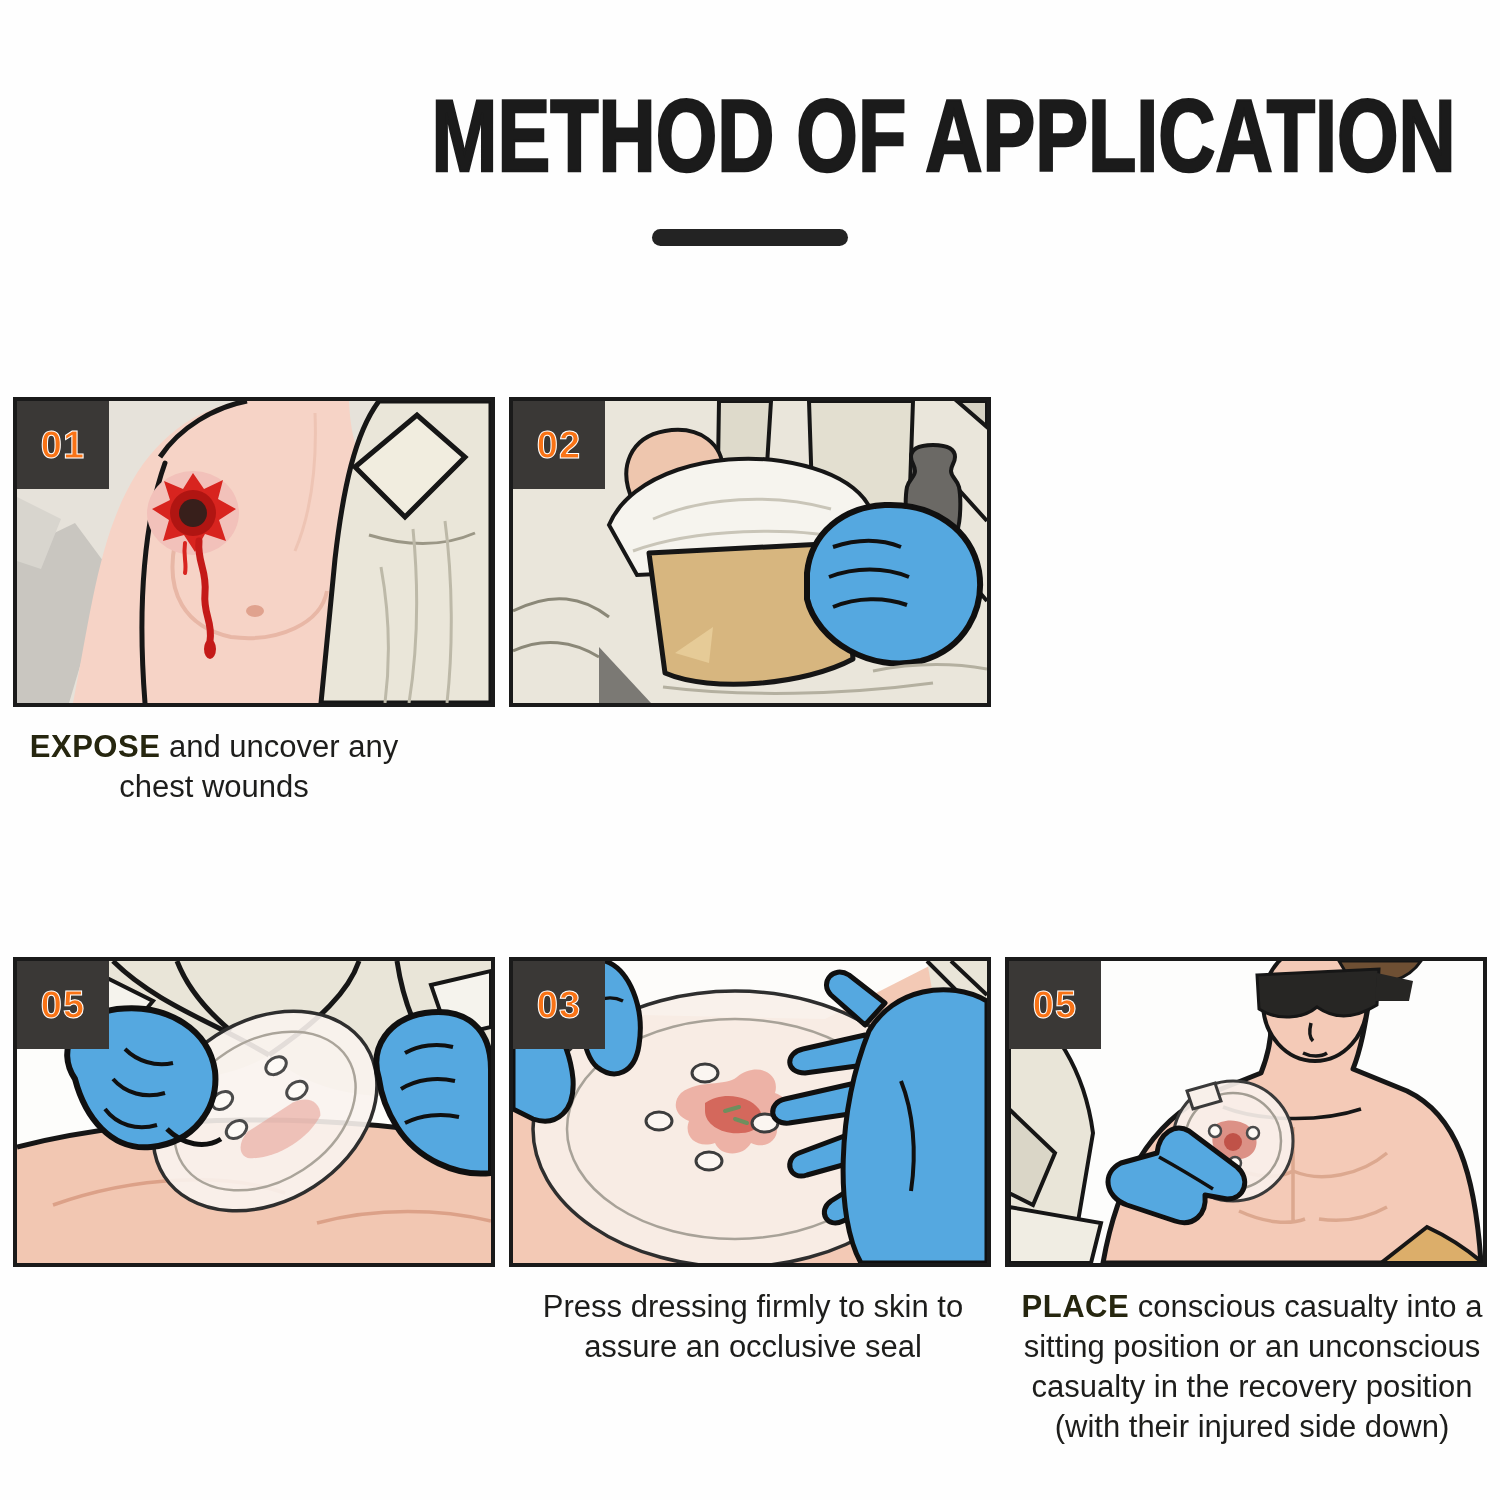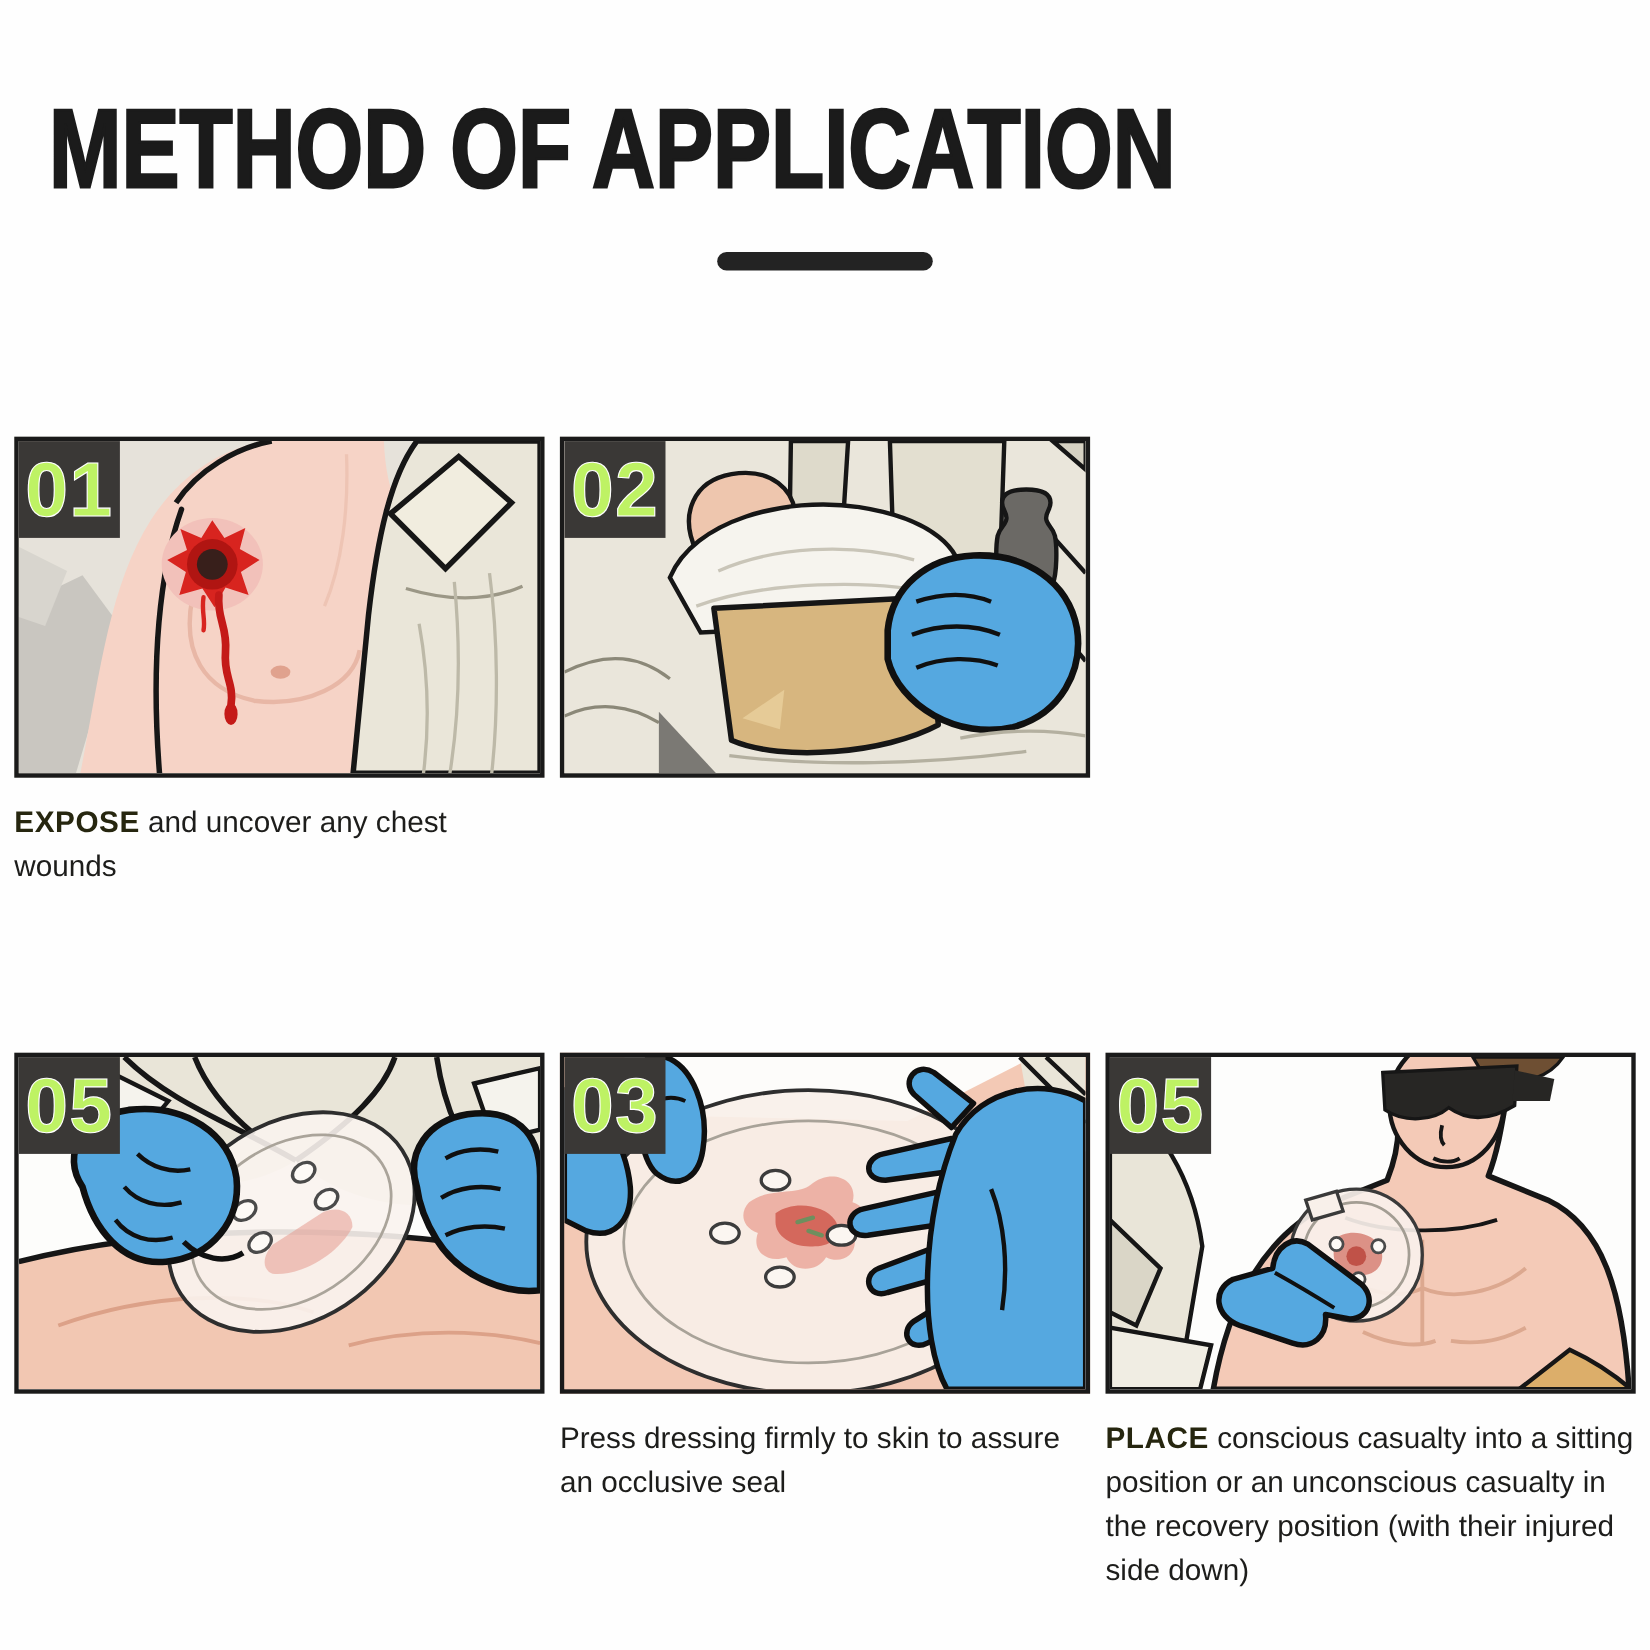--- a/index.html
+++ b/index.html
@@ -1,43 +1,43 @@
 <!DOCTYPE html>
 <html><head>
 <meta charset="utf-8">
 <style>
   html,body{margin:0;padding:0;}
   body{
     width:1500px;height:1500px;background:#ffffff;
     font-family:"Liberation Sans", sans-serif;color:#1d1d1b;
   }
   .page{position:relative;width:1500px;height:1500px;overflow:hidden;background:#fefefe;}
-  .title-wrap{padding-top:78px;text-align:left;}
+  .title-wrap{padding-top:78px;text-align:right;}
   .title{
     display:inline-block;font-size:86px;font-weight:700;color:#1b1b1b;
     letter-spacing:0px;-webkit-text-stroke:2.2px #1b1b1b;
     transform:scale(0.92,1.18);transform-origin:center top;white-space:nowrap;
   }
   .divider{width:196px;height:17px;border-radius:9px;background:#232323;margin:52px auto 0;}
   .grid{
     position:absolute;left:13px;top:397px;width:1480px;
     display:grid;grid-template-columns:482px 482px 482px;column-gap:14px;row-gap:0;
   }
   .step{height:560px;}
   .panel{
     box-sizing:border-box;position:relative;width:482px;height:310px;
     border:4px solid #1a1a1a;overflow:hidden;background:#e8e4da;
   }
   .panel svg{position:absolute;left:0;top:0;width:474px;height:302px;display:block;}
   .badge{
     position:absolute;top:0;left:0;width:92px;height:88px;background:#3a3836;
-    color:#bef264;display:flex;align-items:center;justify-content:center;
-    font-size:70px;font-weight:700;letter-spacing:1px;-webkit-text-stroke:1px #ffffff;
-  }
-  .caption{margin:20px 0 0;font-size:27px;line-height:40px;color:#1d1d1b;}
+    color:#f97316;display:flex;align-items:center;justify-content:center;
+    font-size:38px;font-weight:700;letter-spacing:1px;-webkit-text-stroke:1px #ffffff;
+  }
+  .caption{margin:20px 0 0;font-size:31px;line-height:40px;color:#1d1d1b;text-align:center;}
   .caption .lead{font-weight:700;color:#26260f;letter-spacing:0.5px;}
   .c1{width:402px}.c2{width:424px}.c3{width:452px}.c4{width:440px}.c5{width:488px}.c6{width:494px}
 </style>
 </head>
 <body>
 
 <div class="page">
 
   <div class="title-wrap">
     <div class="title">METHOD OF APPLICATION</div>

